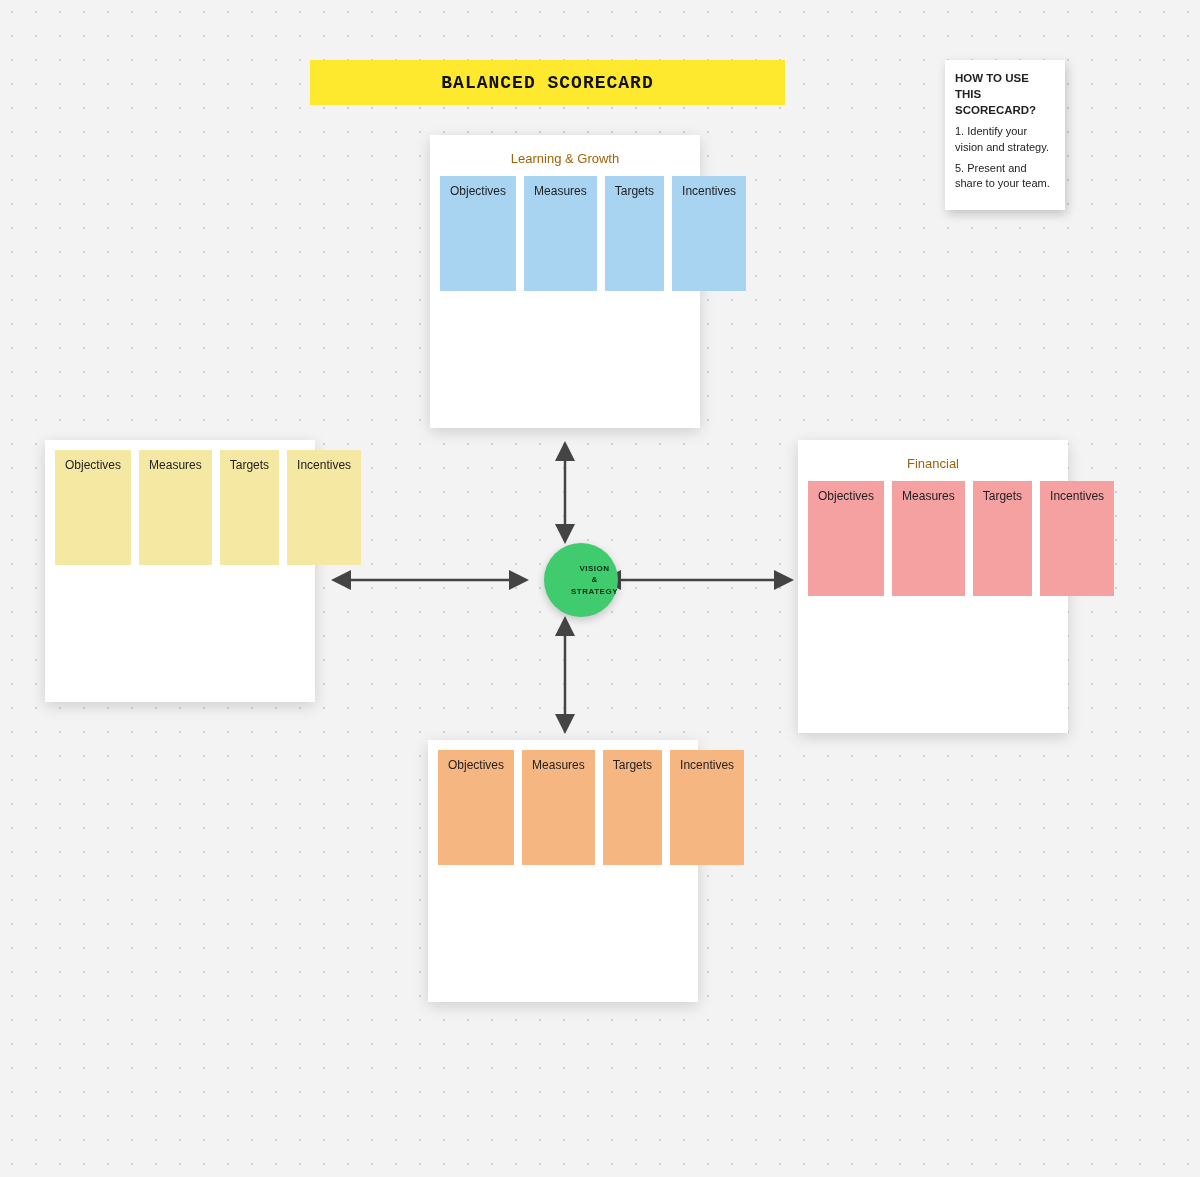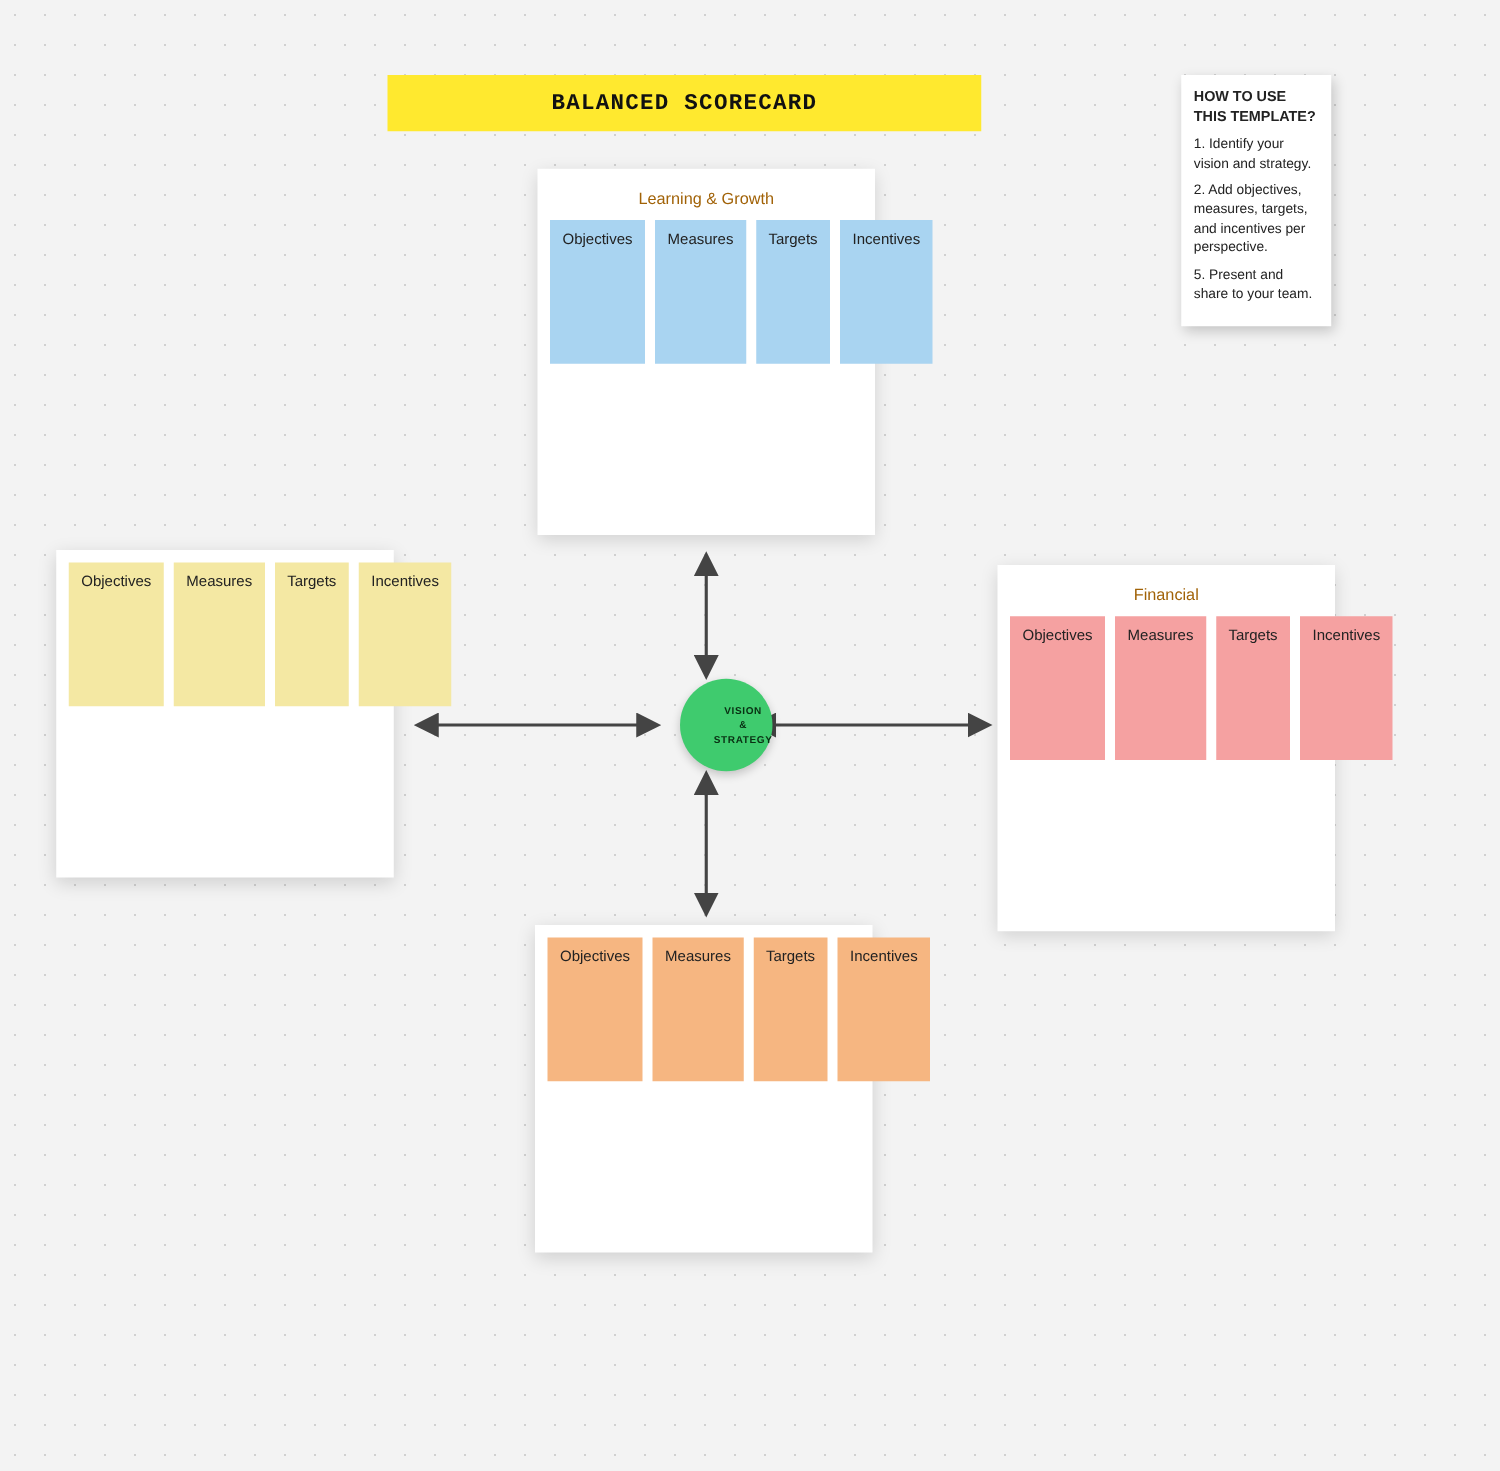--- a/index.html
+++ b/index.html
@@ -74,21 +74,21 @@
   .tile {
     height: 115px;
     padding: 8px 10px;
     font-size: 12px;
     color: #222;
   }
 
   
   .panel-top { left: 430px; top: 135px; }
   .panel-left { left: 45px; top: 440px; }
-  .panel-right { left: 798px; top: 452px; }
+  .panel-right { left: 798px; top: 440px; }
   .panel-bottom { left: 428px; top: 740px; }
 
   
   .tile-blue   { background: #a9d4f1; }
   .tile-yellow { background: #f4e8a3; }
   .tile-pink   { background: #f5a1a1; }
   .tile-orange { background: #f6b681; }
 
   
   .center-circle {
@@ -122,23 +122,22 @@
   .arrow svg { display: block; }
 </style>
 </head>
 <body>
 
 <div class="title-banner">
   <span>BALANCED SCORECARD</span>
 </div>
 
 <div class="help-card">
-  <div class="help-title">HOW TO USE THIS TEMPLATE?</div>
+  <div class="help-title">HOW TO USE THIS SCORECARD?</div>
   <p>1. Identify your vision and strategy.</p>
-  <p>2. Add objectives, measures, targets, and incentives per perspective.</p>
   <p>5. Present and share to your team.</p>
 </div>
 
 <div class="arrow" style="left:0;top:0;width:1200px;height:1177px">
   <svg width="1200" height="1177">
     <defs>
       <marker id="ah" viewBox="0 0 10 10" refX="8" refY="5" markerWidth="8" markerHeight="8" orient="auto-start-reverse">
         <path d="M 0 0 L 10 5 L 0 10 z" fill="#444"></path>
       </marker>
     </defs>

